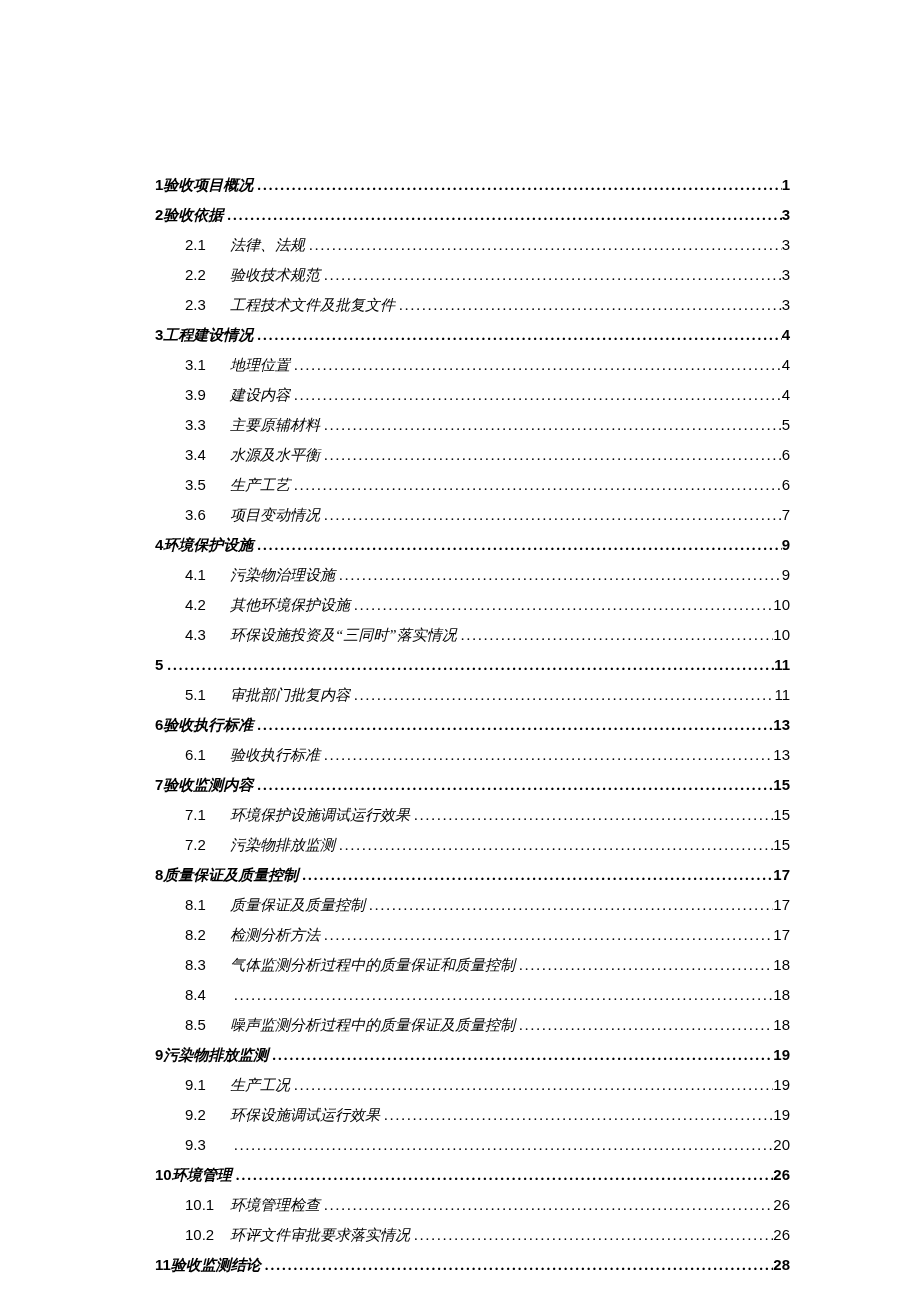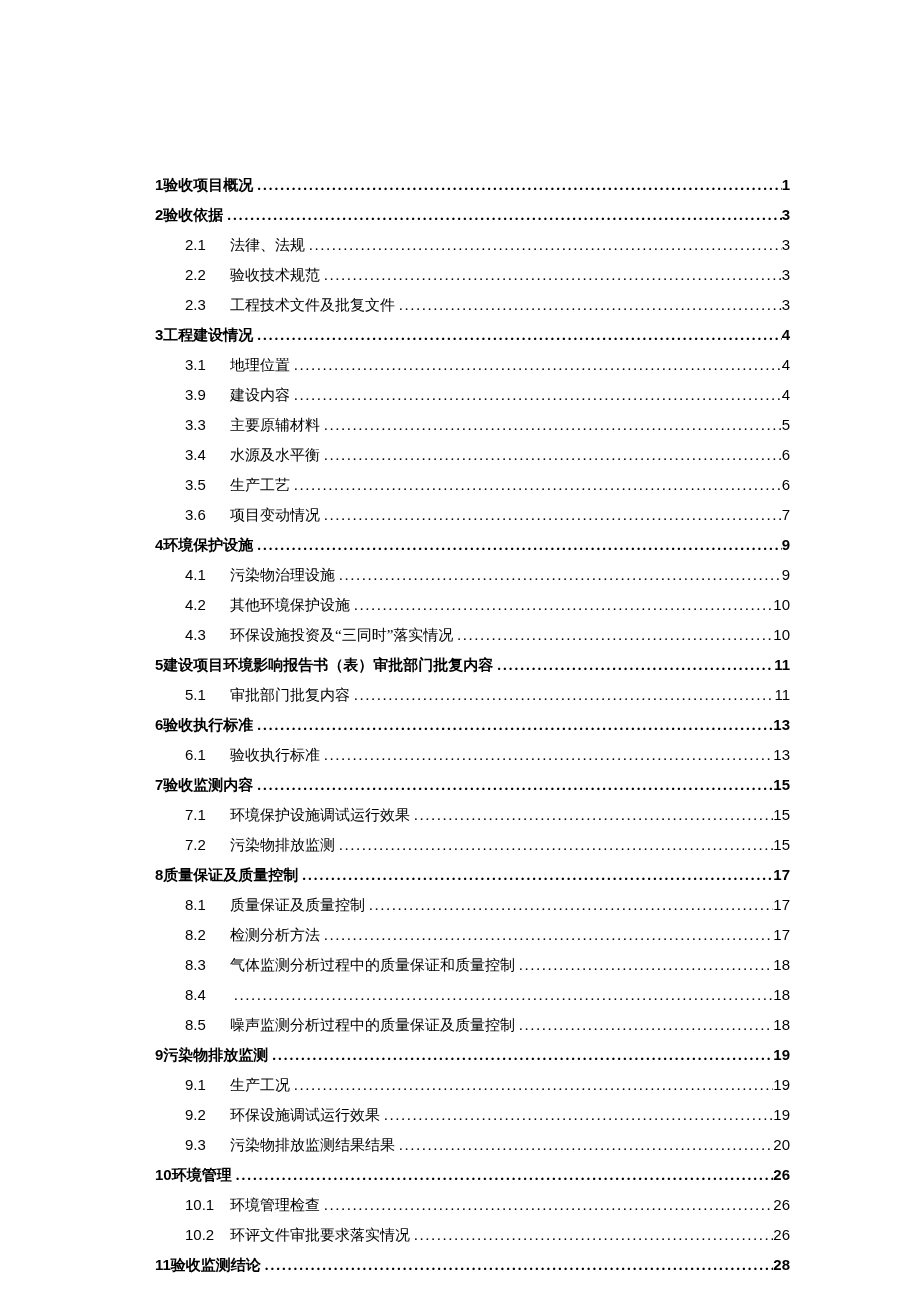--- a/index.html
+++ b/index.html
@@ -18,21 +18,21 @@
       line-height: 2.0;
       white-space: nowrap;
     }
     .toc-entry.level-1 { padding-left: 0; font-weight: bold; }
     .toc-entry.level-2 { padding-left: 30px; font-weight: normal; }
     .toc-num {
       flex-shrink: 0;
       font-family: Arial, sans-serif;
     }
     .toc-entry.level-2 .toc-num { min-width: 45px; }
-    .toc-title { flex-shrink: 0; }
+    .toc-title { flex-shrink: 0; font-style: italic; }
     .toc-dots {
       flex: 1;
       overflow: hidden;
       letter-spacing: 2px;
       padding: 0 4px;
     }
     .toc-dots::after {
       content: "....................................................................................................................................................................";
     }
     .toc-page {
@@ -140,21 +140,20 @@
     </div>
     <div class="toc-entry level-2">
       <span class="toc-num">4.3</span>
       <span class="toc-title">环保设施投资及“三同时”落实情况</span>
       <span class="toc-dots"></span>
       <span class="toc-page">10</span>
     </div>
     <div class="toc-entry level-1">
       <span class="toc-num">5</span>
       <span> </span>
-      <span class="toc-title">建设项目环境影响报告书（表）审批部门批复内容</span>
       <span class="toc-dots"></span>
       <span class="toc-page">11</span>
     </div>
     <div class="toc-entry level-2">
       <span class="toc-num">5.1</span>
       <span class="toc-title">审批部门批复内容</span>
       <span class="toc-dots"></span>
       <span class="toc-page">11</span>
     </div>
     <div class="toc-entry level-1">
@@ -239,21 +238,20 @@
       <span class="toc-page">19</span>
     </div>
     <div class="toc-entry level-2">
       <span class="toc-num">9.2</span>
       <span class="toc-title">环保设施调试运行效果</span>
       <span class="toc-dots"></span>
       <span class="toc-page">19</span>
     </div>
     <div class="toc-entry level-2">
       <span class="toc-num">9.3</span>
-      <span class="toc-title">污染物排放监测结果结果</span>
       <span class="toc-dots"></span>
       <span class="toc-page">20</span>
     </div>
     <div class="toc-entry level-1">
       <span class="toc-num">10</span>
       <span> </span>
       <span class="toc-title">环境管理</span>
       <span class="toc-dots"></span>
       <span class="toc-page">26</span>
     </div>

